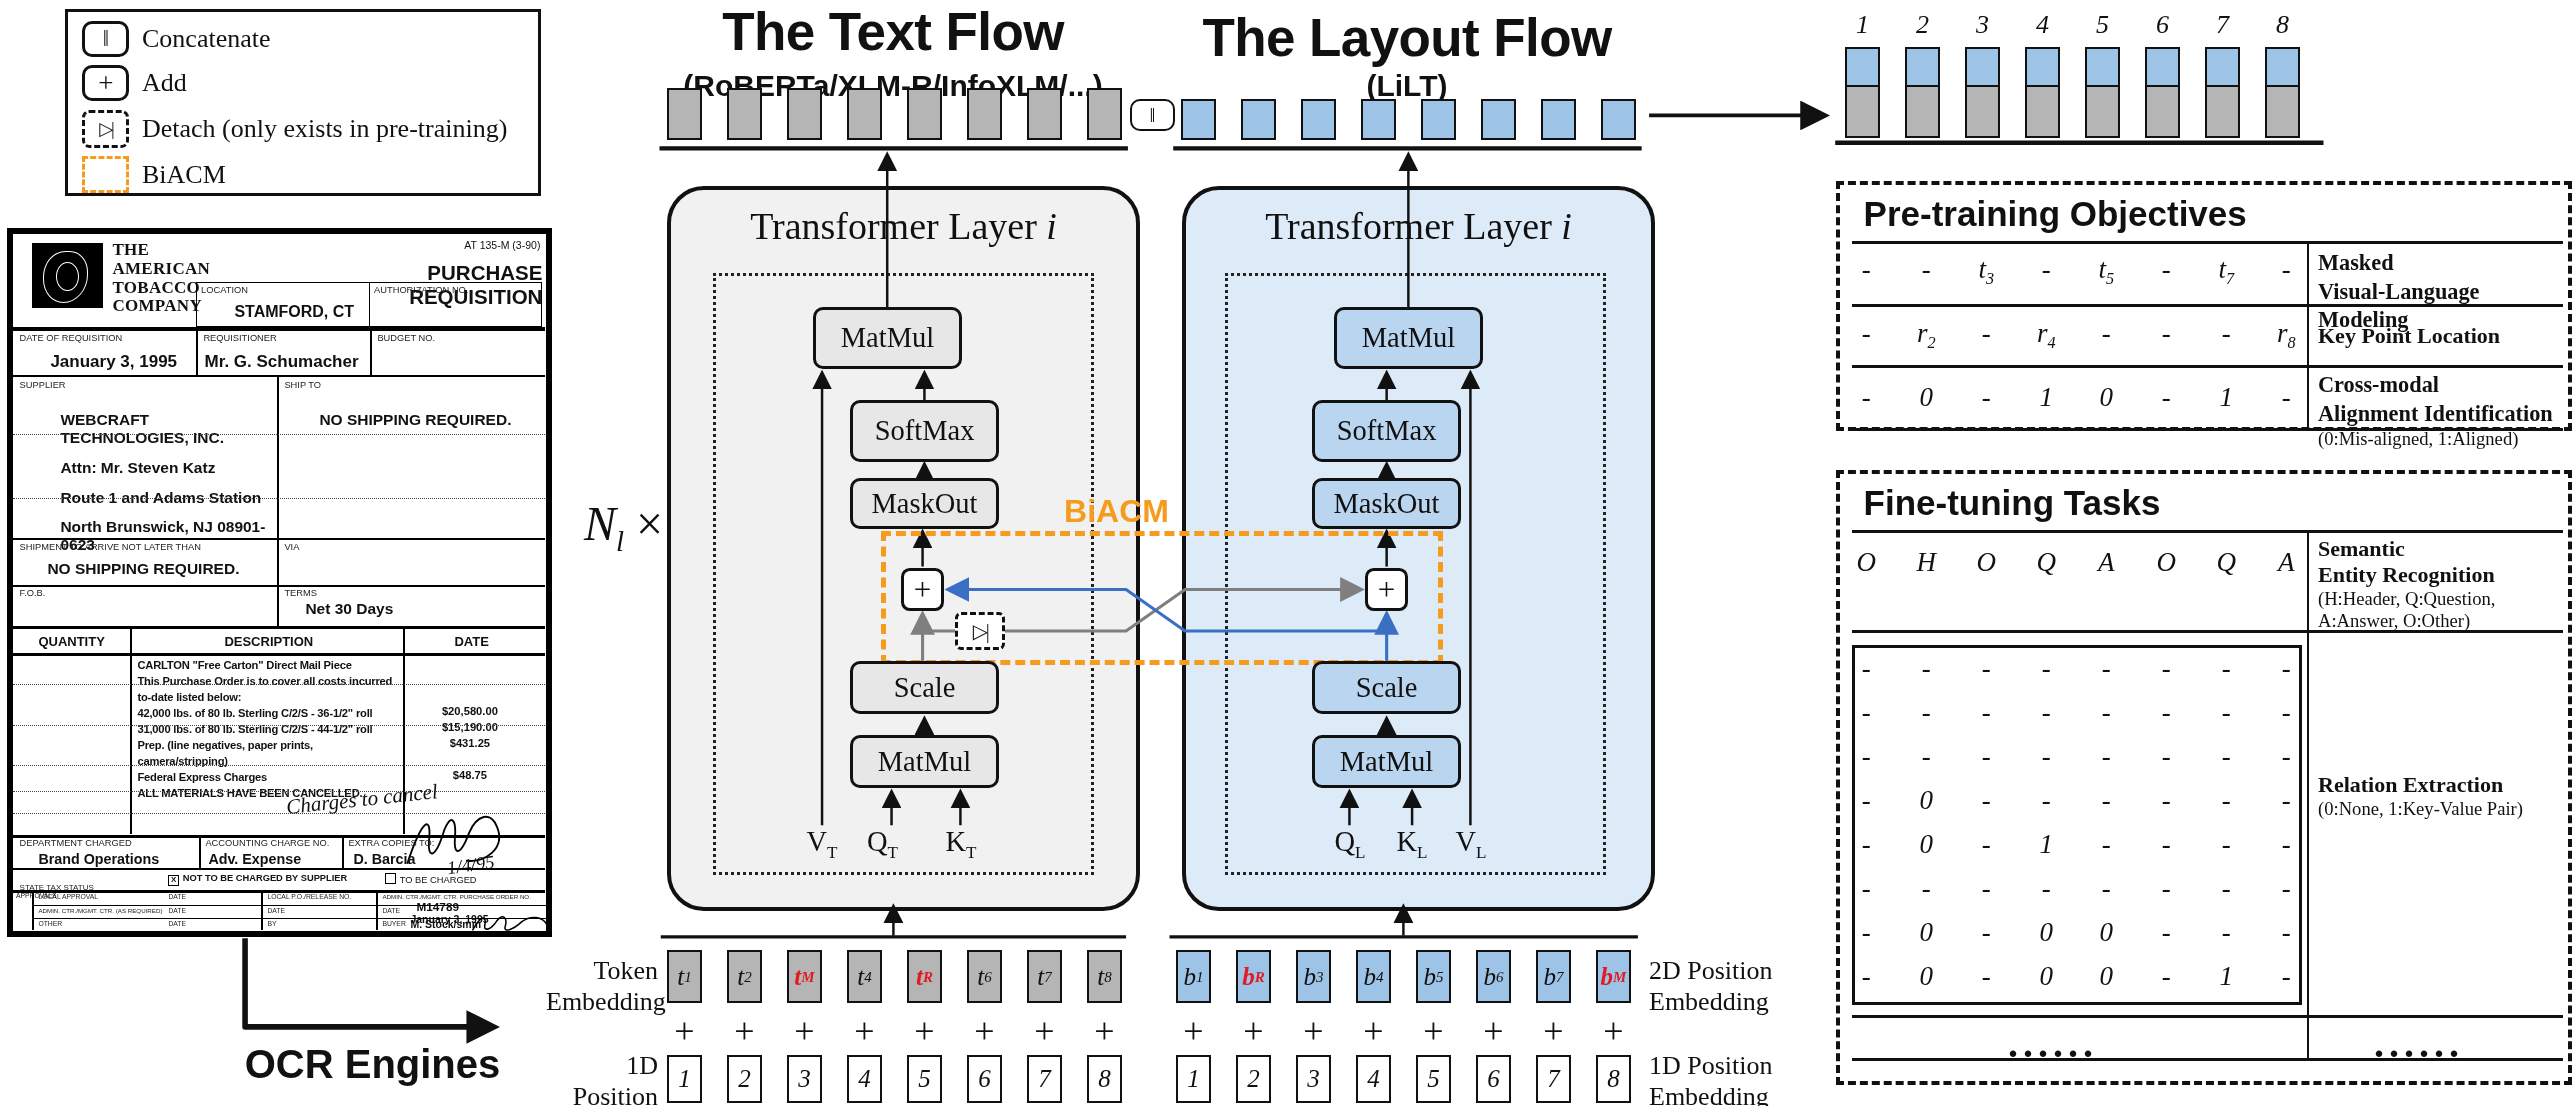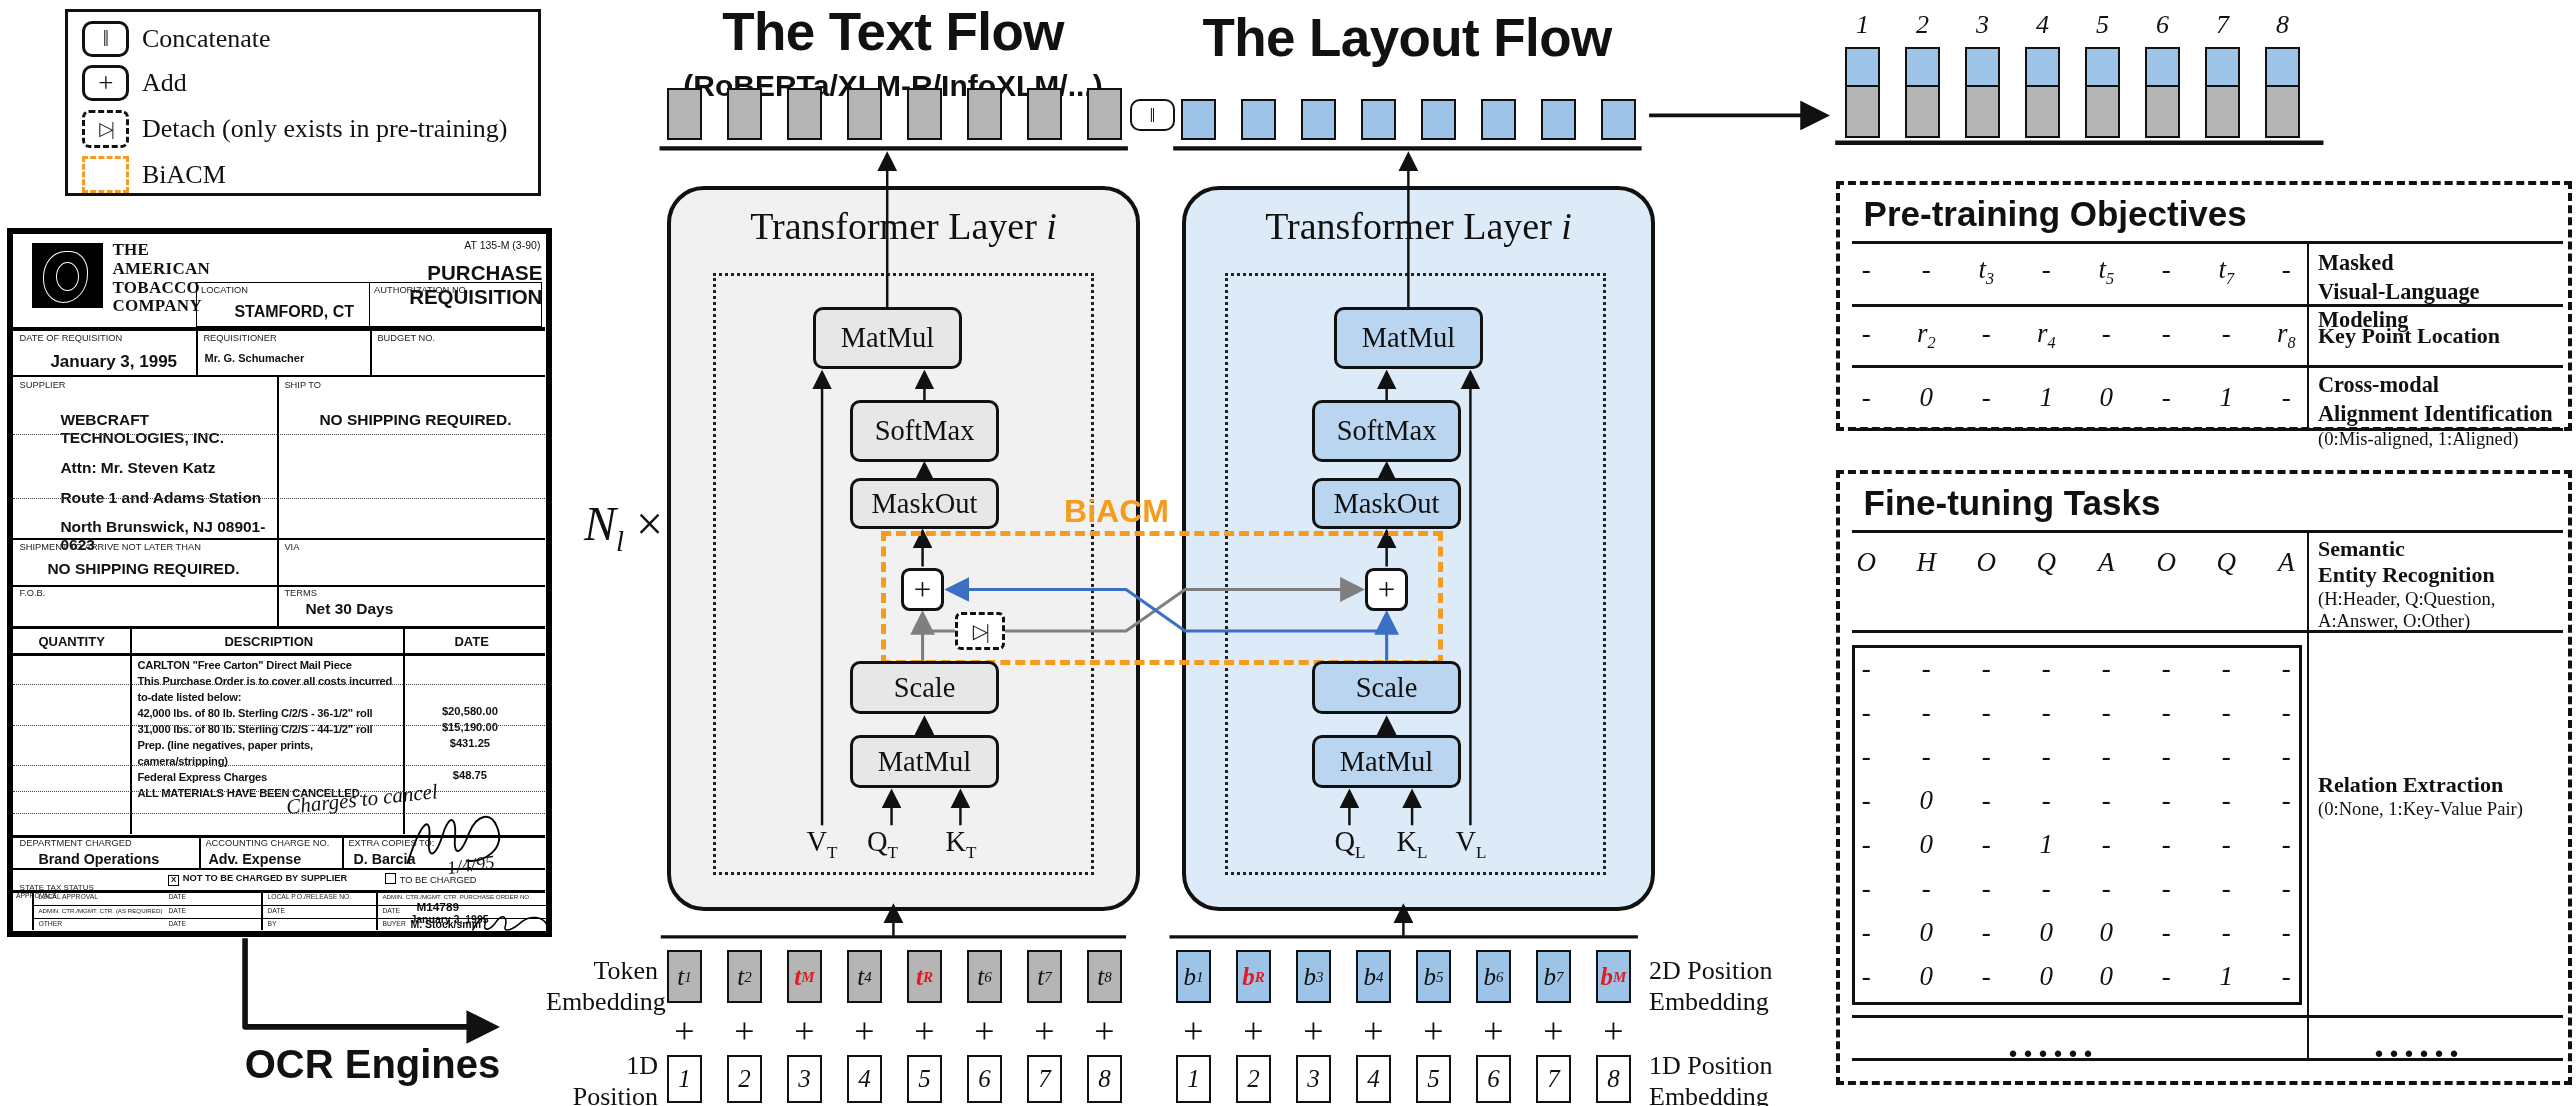--- a/index.html
+++ b/index.html
@@ -166,21 +166,21 @@
     </div>
     <div class="docline" style="left:0;top:93px;width:532px;height:3.7px;"></div>
 
     <div class="abs" style="left:0;top:97px;width:183px;height:45px;">
       <span class="lab" style="left:6.2px;top:1.9px;">DATE OF REQUISITION</span>
       <span class="val" style="left:37px;top:21px;font-size:17px;">January 3, 1995</span>
     </div>
     <div class="vline" style="left:183px;top:97px;width:1.9px;height:45px;background:#000;"></div>
     <div class="abs" style="left:185px;top:97px;width:172px;height:45px;">
       <span class="lab" style="left:5px;top:1.9px;">REQUISITIONER</span>
-      <span class="val" style="left:6.2px;top:21px;font-size:11px;">Mr. G. Schumacher</span>
+      <span class="val" style="left:6.2px;top:21px;font-size:17px;">Mr. G. Schumacher</span>
     </div>
     <div class="vline" style="left:357px;top:97px;width:1.9px;height:45px;background:#000;"></div>
     <div class="abs" style="left:359px;top:97px;width:170px;height:45px;">
       <span class="lab" style="left:5px;top:1.9px;">BUDGET NO.</span>
     </div>
     <div class="docline" style="left:0;top:141px;width:532px;height:1.9px;"></div>
 
     <div class="abs" style="left:0;top:143px;width:264px;height:161px;">
       <span class="lab" style="left:6.2px;top:2.5px;">SUPPLIER</span>
       <div class="abs doc-supplier" style="left:47px;top:34px;font-weight:700;font-size:15.5px;">
@@ -312,20 +312,21 @@
     <svg class="abs" width="81" height="21" style="left:456px;top:679px;" viewBox="0 0 130 34">
       <path d="M5,28 C20,2 28,4 25,20 C23,30 35,28 45,12 C55,0 62,8 58,22 C55,32 70,28 85,14 C100,3 118,6 125,18" fill="none" stroke="#000" stroke-width="2.5"></path>
     </svg>
   </div>
 
   <div class="abs sans" style="left:205px;top:1042px;width:335px;text-align:center;font-weight:700;font-size:40px;">OCR Engines</div>
 
   <div class="abs t-title" style="left:645px;top:1.2px;width:496px;">The Text Flow</div>
   <div class="abs t-sub" style="left:645px;top:69px;width:496px;">(RoBERTa/XLM-R/InfoXLM/...)</div>
   <div class="abs t-title" style="left:1159px;top:7.4px;width:496px;">The Layout Flow</div>
+  <div class="abs t-sub" style="left:1159px;top:69px;width:496px;">(LiLT)</div>
 
   <div class="rowflex" style="left:667px;top:88px;">
 
   <div style="display: contents;"><div class="sq gray" style="height:52px;"></div></div>
       <div style="display: contents;"><div class="sq gray" style="height:52px;"></div></div>
       <div style="display: contents;"><div class="sq gray" style="height:52px;"></div></div>
       <div style="display: contents;"><div class="sq gray" style="height:52px;"></div></div>
       <div style="display: contents;"><div class="sq gray" style="height:52px;"></div></div>
       <div style="display: contents;"><div class="sq gray" style="height:52px;"></div></div>
       <div style="display: contents;"><div class="sq gray" style="height:52px;"></div></div>

